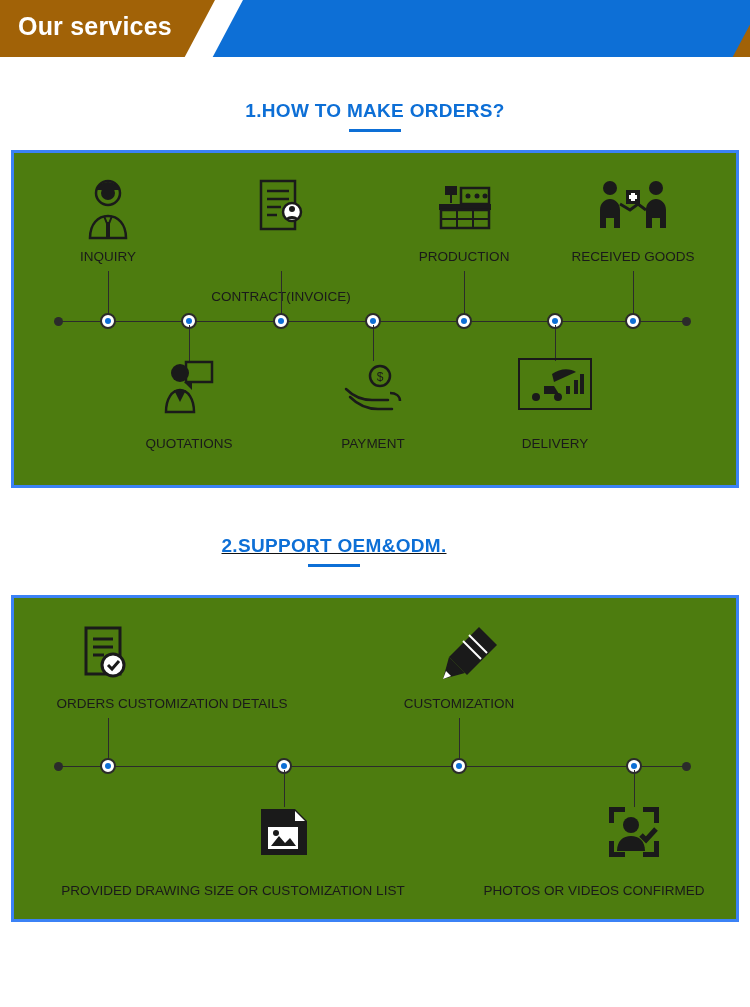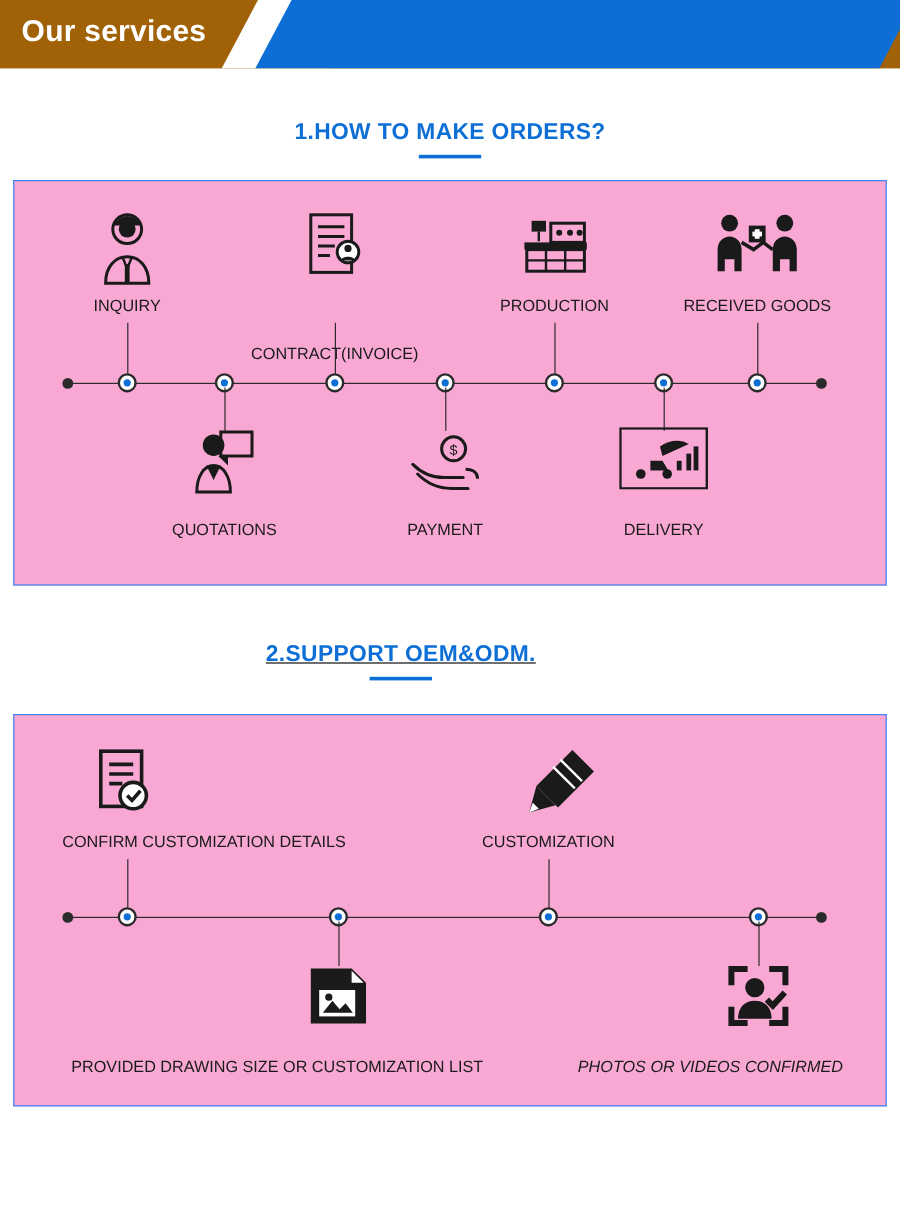--- a/index.html
+++ b/index.html
@@ -66,22 +66,22 @@
   .title-underline {
     width: 52px;
     height: 3px;
     background: #0d6fd6;
     margin: 7px auto 0 auto;
   }
 
   
   .panel {
     position: absolute;
-    border: 1px solid #3b82f6;
-    background: #f9a8d4;
+    border: 3px solid #3b82f6;
+    background: #4d7c0f;
     box-sizing: border-box;
   }
   #panel-orders {
     left: 11px;
     top: 150px;
     width: 728px;
     height: 338px;
   }
   #panel-oem {
     left: 11px;
@@ -302,21 +302,21 @@
   <div class="item-icon" style="left:456px; top:25px;">
     <svg width="62" height="62" viewBox="0 0 62 62">
       <path d="M40 4 l18 18 l-30 30 l-18 -18z" fill="#1a1a1a"></path>
       <path d="M10 34 l-6 22 l22 -6z" fill="#1a1a1a"></path>
       <path d="M4 56 l8 -3 l-5 -5z" fill="#ffffff"></path>
       <line x1="24" y1="18" x2="42" y2="36" stroke="#ffffff" stroke-width="2"></line>
       <line x1="30" y1="12" x2="48" y2="30" stroke="#ffffff" stroke-width="2"></line>
     </svg>
   </div>
 
-  <div class="item-label" style="left:158px; top:98px;">CONFIRM CUSTOMIZATION DETAILS</div>
+  <div class="item-label" style="left:158px; top:98px;">ORDERS CUSTOMIZATION DETAILS</div>
   <div class="item-label" style="left:445px; top:98px;">CUSTOMIZATION</div>
 
   <div class="stem" style="left:94px; top:120px; height:45px;"></div>
   <div class="stem" style="left:445px; top:120px; height:45px;"></div>
 
   <div class="timeline" style="top:168px;">
     <div class="axis-line" style="left:46px; width:629px; top:0;"></div>
     <div class="end-dot" style="left:40px;"></div>
     <div class="end-dot" style="left:668px;"></div>
     <div class="node" style="left:86px;"></div>
@@ -343,14 +343,14 @@
       <path d="M52 2 l-16 0 l0 5 l11 0 l0 11 l5 0z" fill="#1a1a1a"></path>
       <path d="M2 52 l16 0 l0 -5 l-11 0 l0 -11 l-5 0z" fill="#1a1a1a"></path>
       <path d="M52 52 l-16 0 l0 -5 l11 0 l0 -11 l5 0z" fill="#1a1a1a"></path>
       <circle cx="24" cy="20" r="8" fill="#1a1a1a"></circle>
       <path d="M10 46 c0-10 6-15 14-15 s14 5 14 15z" fill="#1a1a1a"></path>
       <path d="M34 30 l5 5 l10 -11" fill="none" stroke="#1a1a1a" stroke-width="5"></path>
     </svg>
   </div>
 
   <div class="item-label" style="left:219px; top:285px;">PROVIDED DRAWING SIZE OR CUSTOMIZATION LIST</div>
-  <div class="item-label" style="left:580px; top:285px;font-style:italic;">PHOTOS OR VIDEOS CONFIRMED</div>
+  <div class="item-label" style="left:580px; top:285px;">PHOTOS OR VIDEOS CONFIRMED</div>
 </div>
 
 </body></html>

